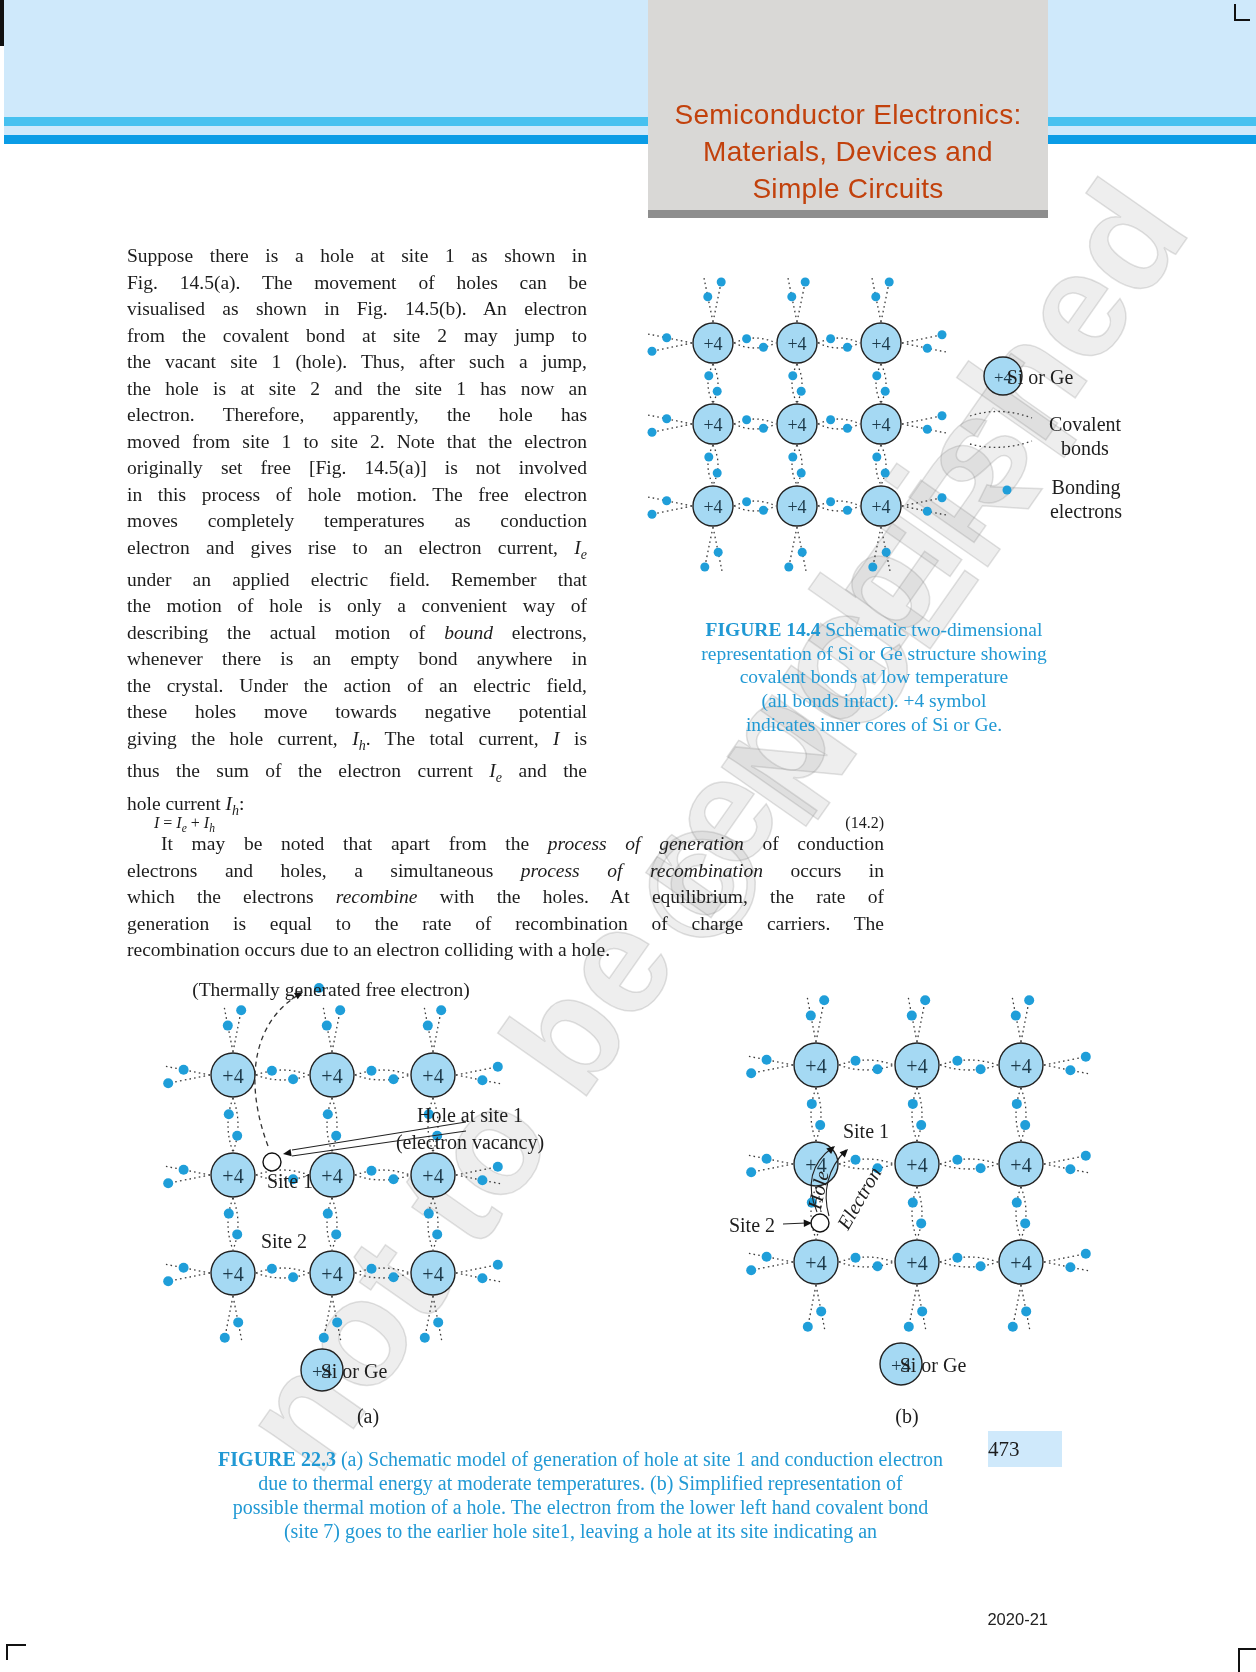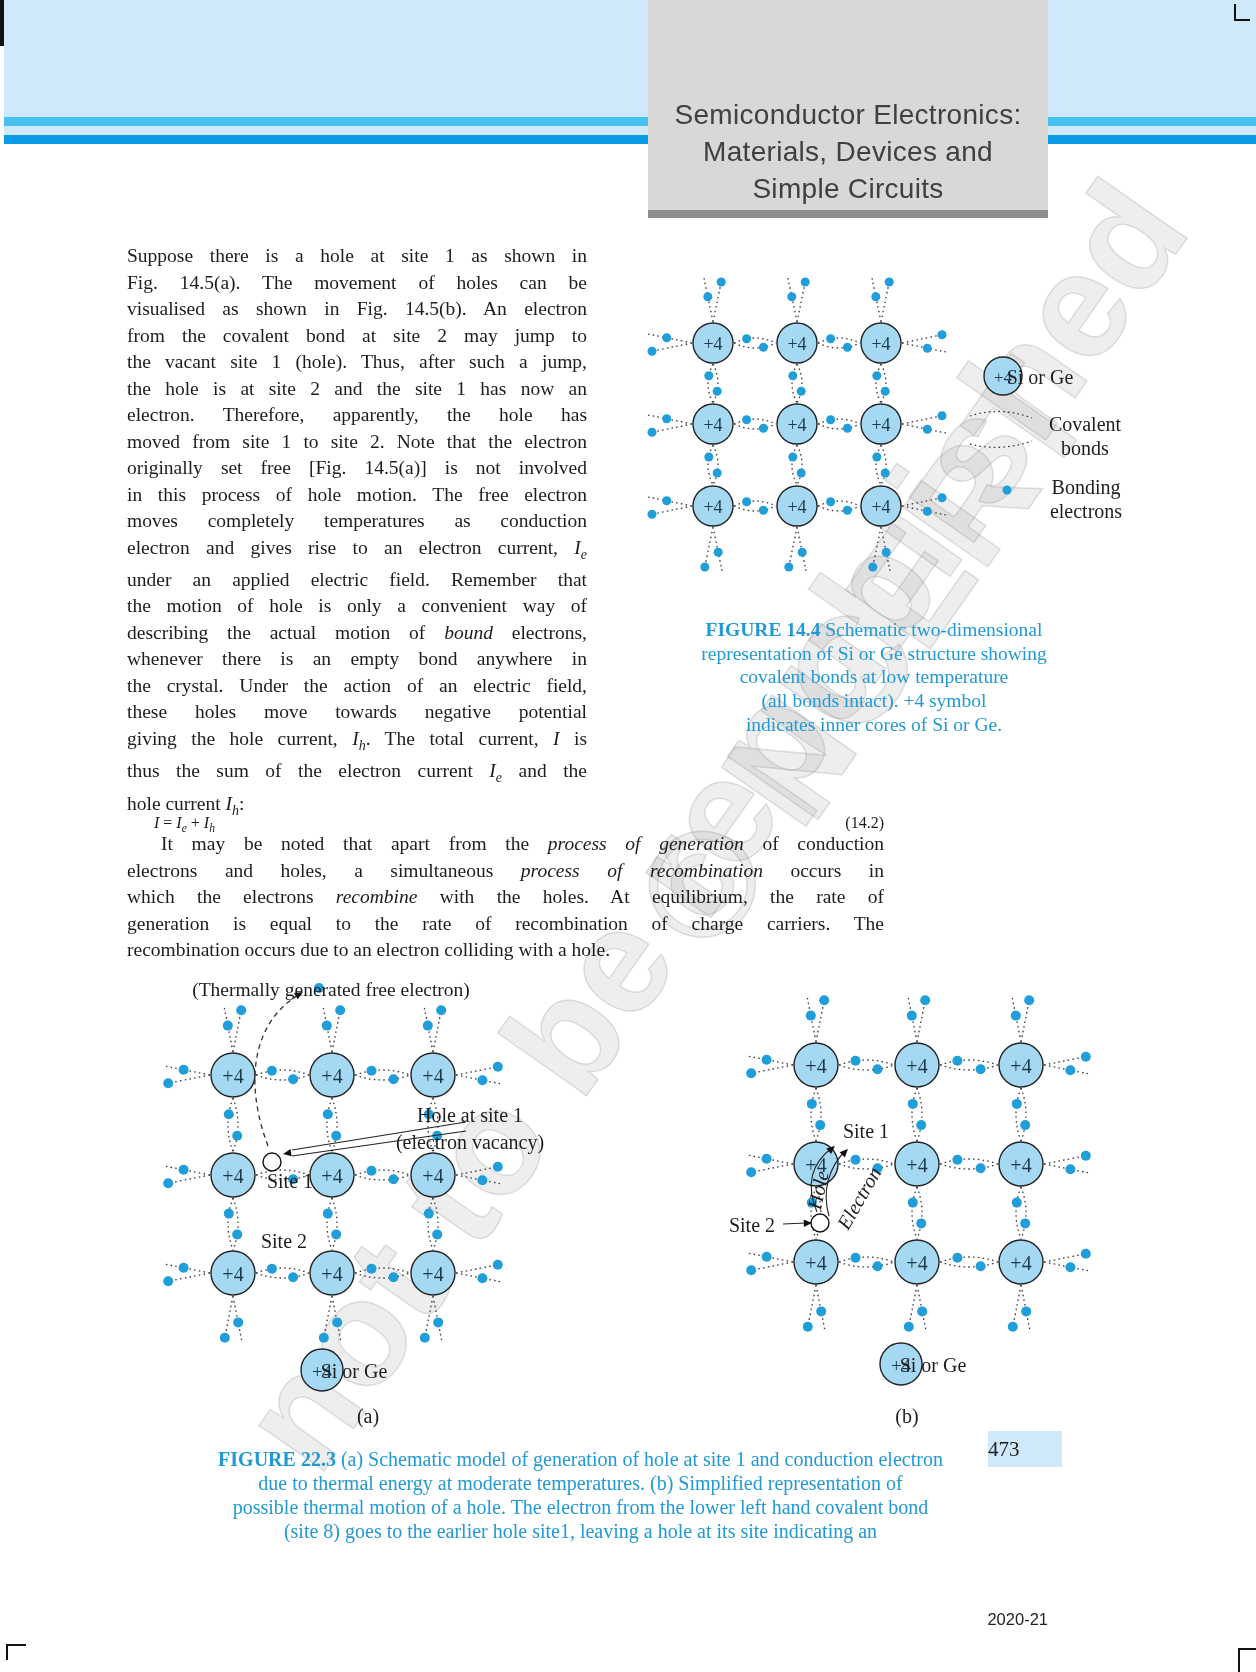--- a/index.html
+++ b/index.html
@@ -8,21 +8,21 @@
     font-family:"Liberation Serif", serif;color:#1c1c1c;overflow:hidden;
   }
   
   .band{position:absolute;left:4px;top:0;width:1252px;height:117px;background:var(--band,#cfe9fb);}
   .band2{position:absolute;left:4px;top:126px;width:1252px;height:9px;background:var(--band,#cfe9fb);}
   .stripe1{position:absolute;left:4px;top:117px;width:1252px;height:9px;background:var(--smid,#47c1f0);}
   .stripe2{position:absolute;left:4px;top:135px;width:1252px;height:9px;background:var(--sdark,#0a9ce6);}
   .graybox{
     position:absolute;left:648px;top:0;width:400px;height:218px;background:var(--gbox,#d9d8d6);
     border-bottom:8px solid #8e8e8e;z-index:3;text-align:center;
-    font-family:"Liberation Sans", sans-serif;font-weight:400;color:#404040;
+    font-family:"Liberation Sans", sans-serif;font-weight:400;color:#c2410c;
     font-size:28px;line-height:37px;letter-spacing:0.3px;box-sizing:border-box;padding-top:96px;
   }
   
   .cm{position:absolute;z-index:4;}
   .cm-tl{left:0;top:0;width:4px;height:46px;background:#111;}
   .cm-tr{left:1234px;top:4px;width:14px;height:15px;border-left:2.5px solid #111;border-bottom:2.5px solid #111;}
   .cm-br{left:1238px;top:1648px;width:17px;height:22px;border-left:2.5px solid #111;border-top:2.5px solid #111;}
   .cm-bl{left:6px;top:1644px;width:18px;height:14px;border-left:2.5px solid #111;border-top:2.5px solid #111;}
   
   .wm{
@@ -376,17 +376,17 @@
     <circle cx="901" cy="1364" r="21" class="atom"></circle>
     <text x="901" y="1365" class="alabel" style="font-size:19px">+4</text>
     <text x="933" y="1365" class="slabel" text-anchor="start">Si or Ge</text>
     <text x="907" y="1416" class="slabel">(b)</text>
   </svg>
 
 <div class="cap cap145">
     <div><b>FIGURE 22.3</b> (a) Schematic model of generation of hole at site 1 and conduction electron</div>
     <div>due to thermal energy at moderate temperatures. (b) Simplified representation of</div>
     <div>possible thermal motion of a hole. The electron from the lower left hand covalent bond</div>
-    <div>(site 8) goes to the earlier hole site1, leaving a hole at its site indicating an</div>
+    <div>(site 7) goes to the earlier hole site1, leaving a hole at its site indicating an</div>
   </div>
 
 <div class="pagenum">473</div>
 <div class="footer">2020-21</div>
 
 </body></html>

